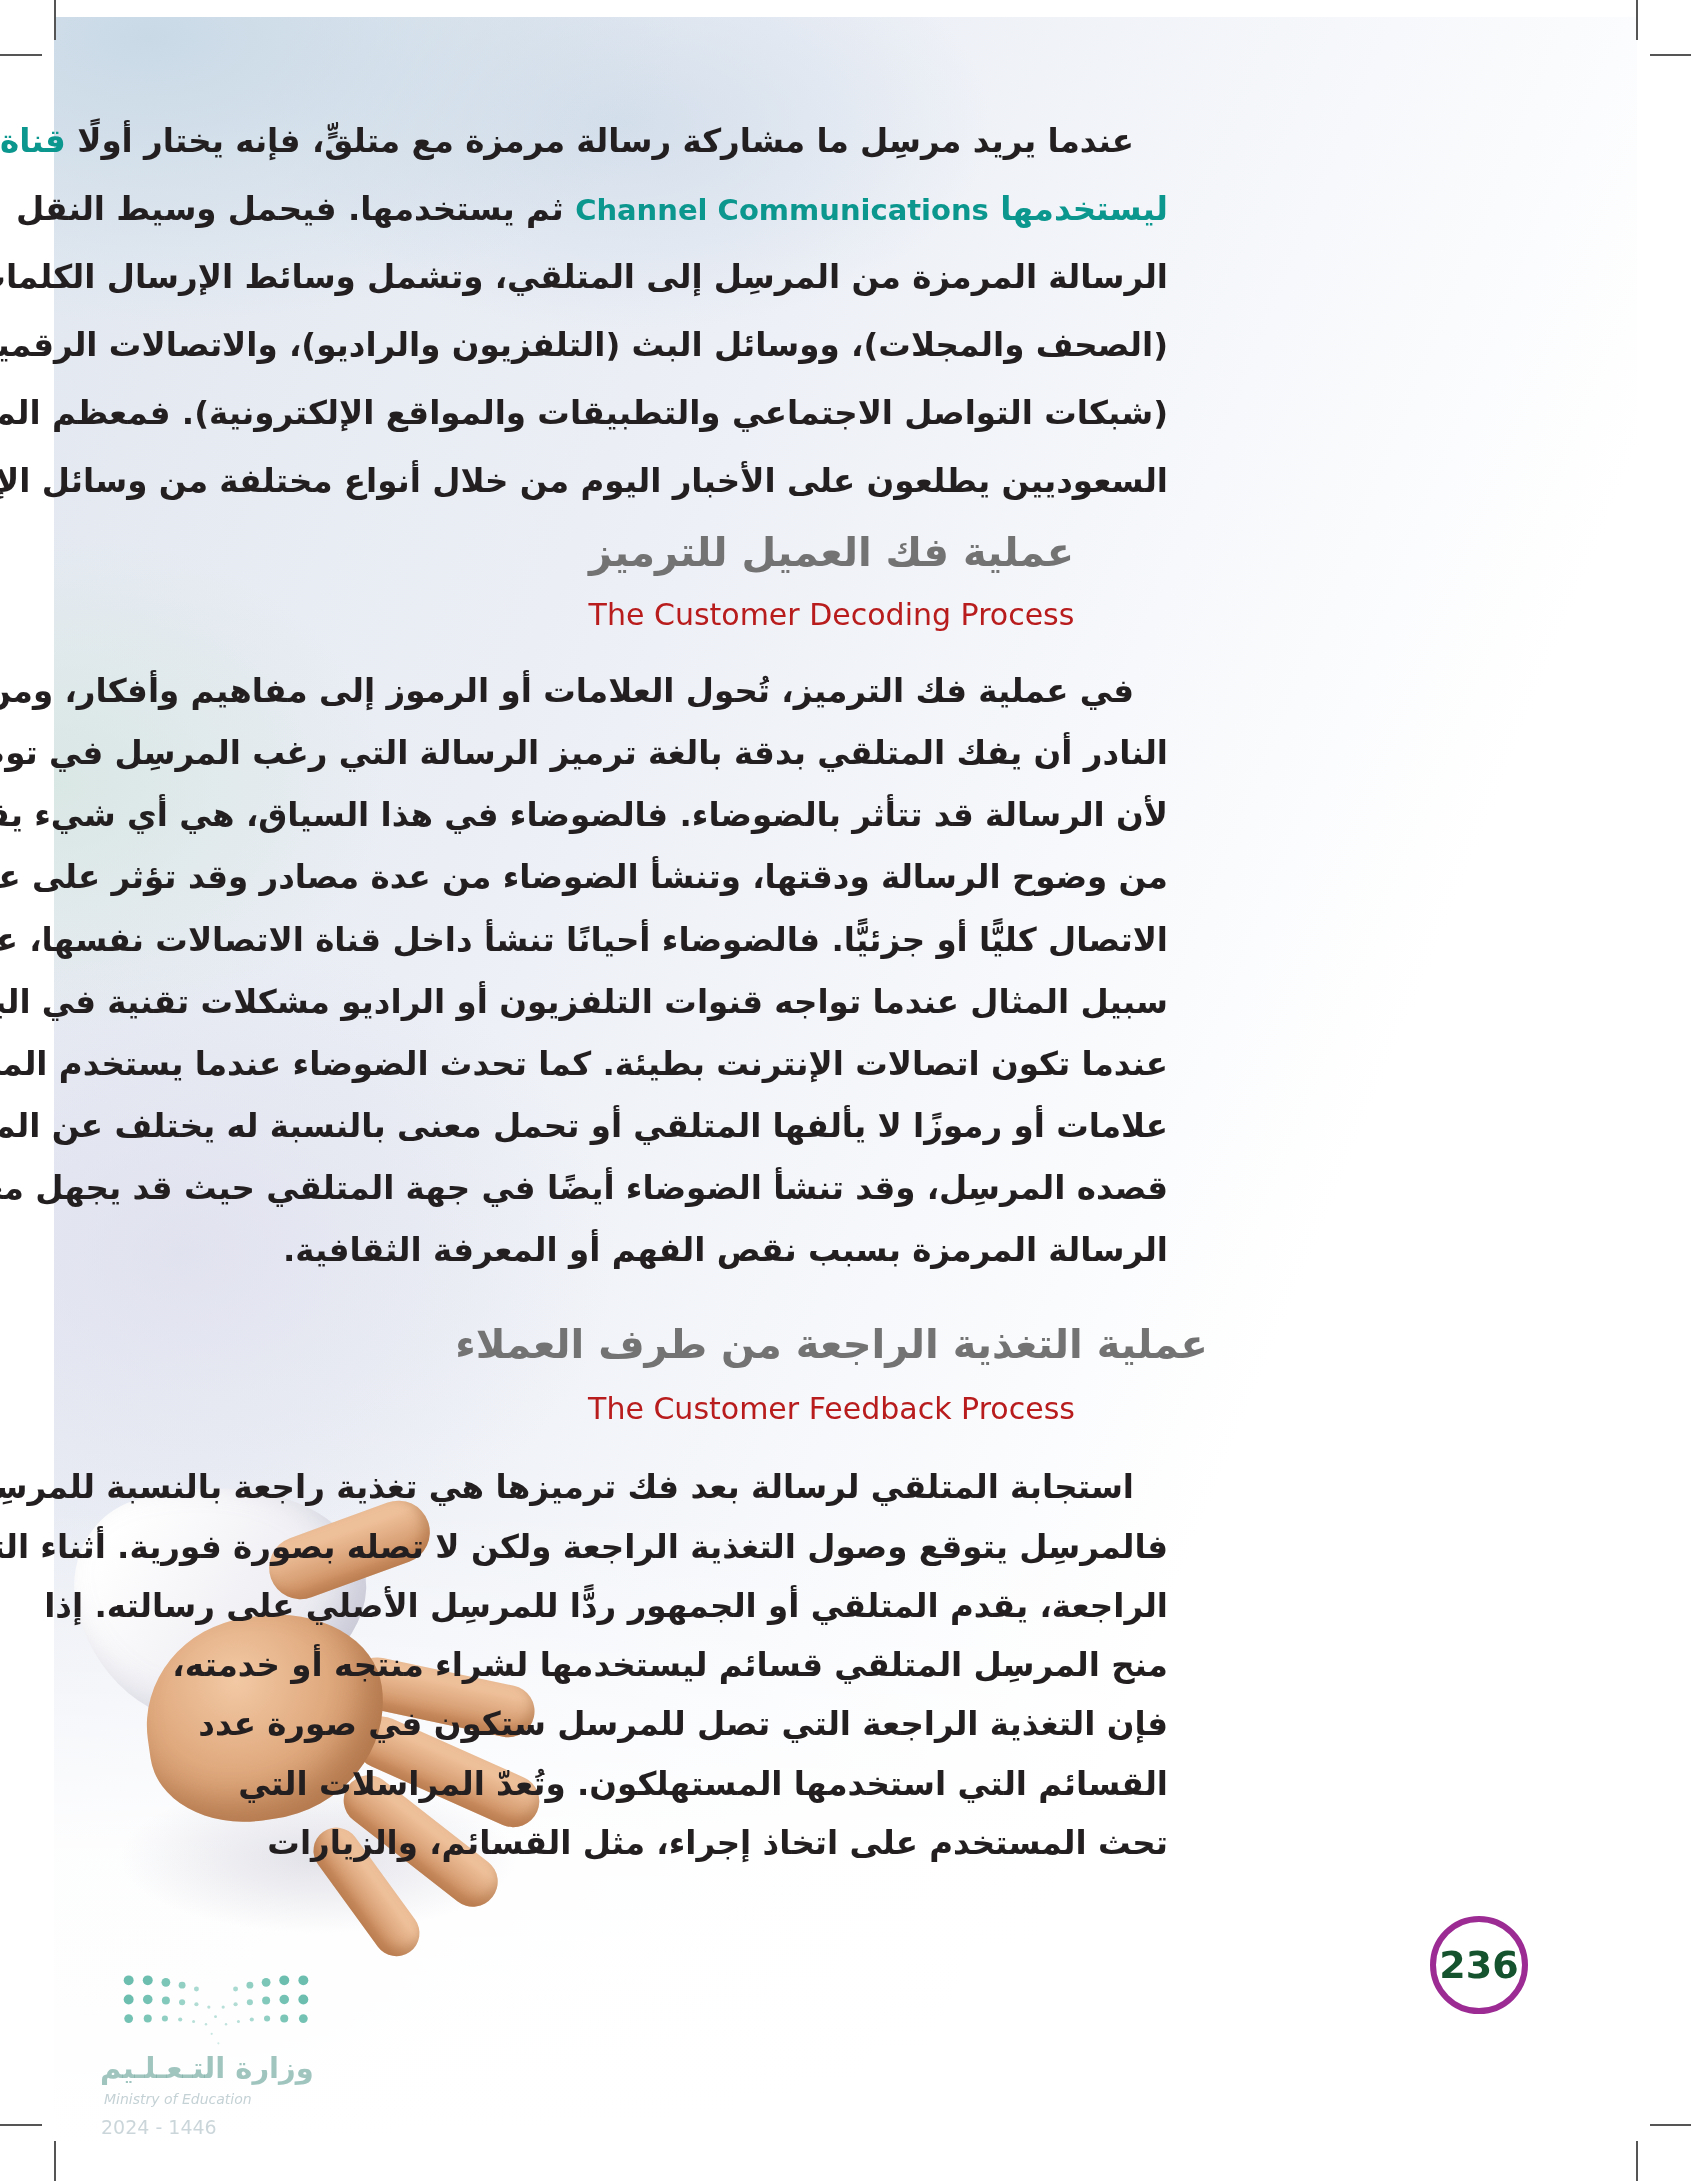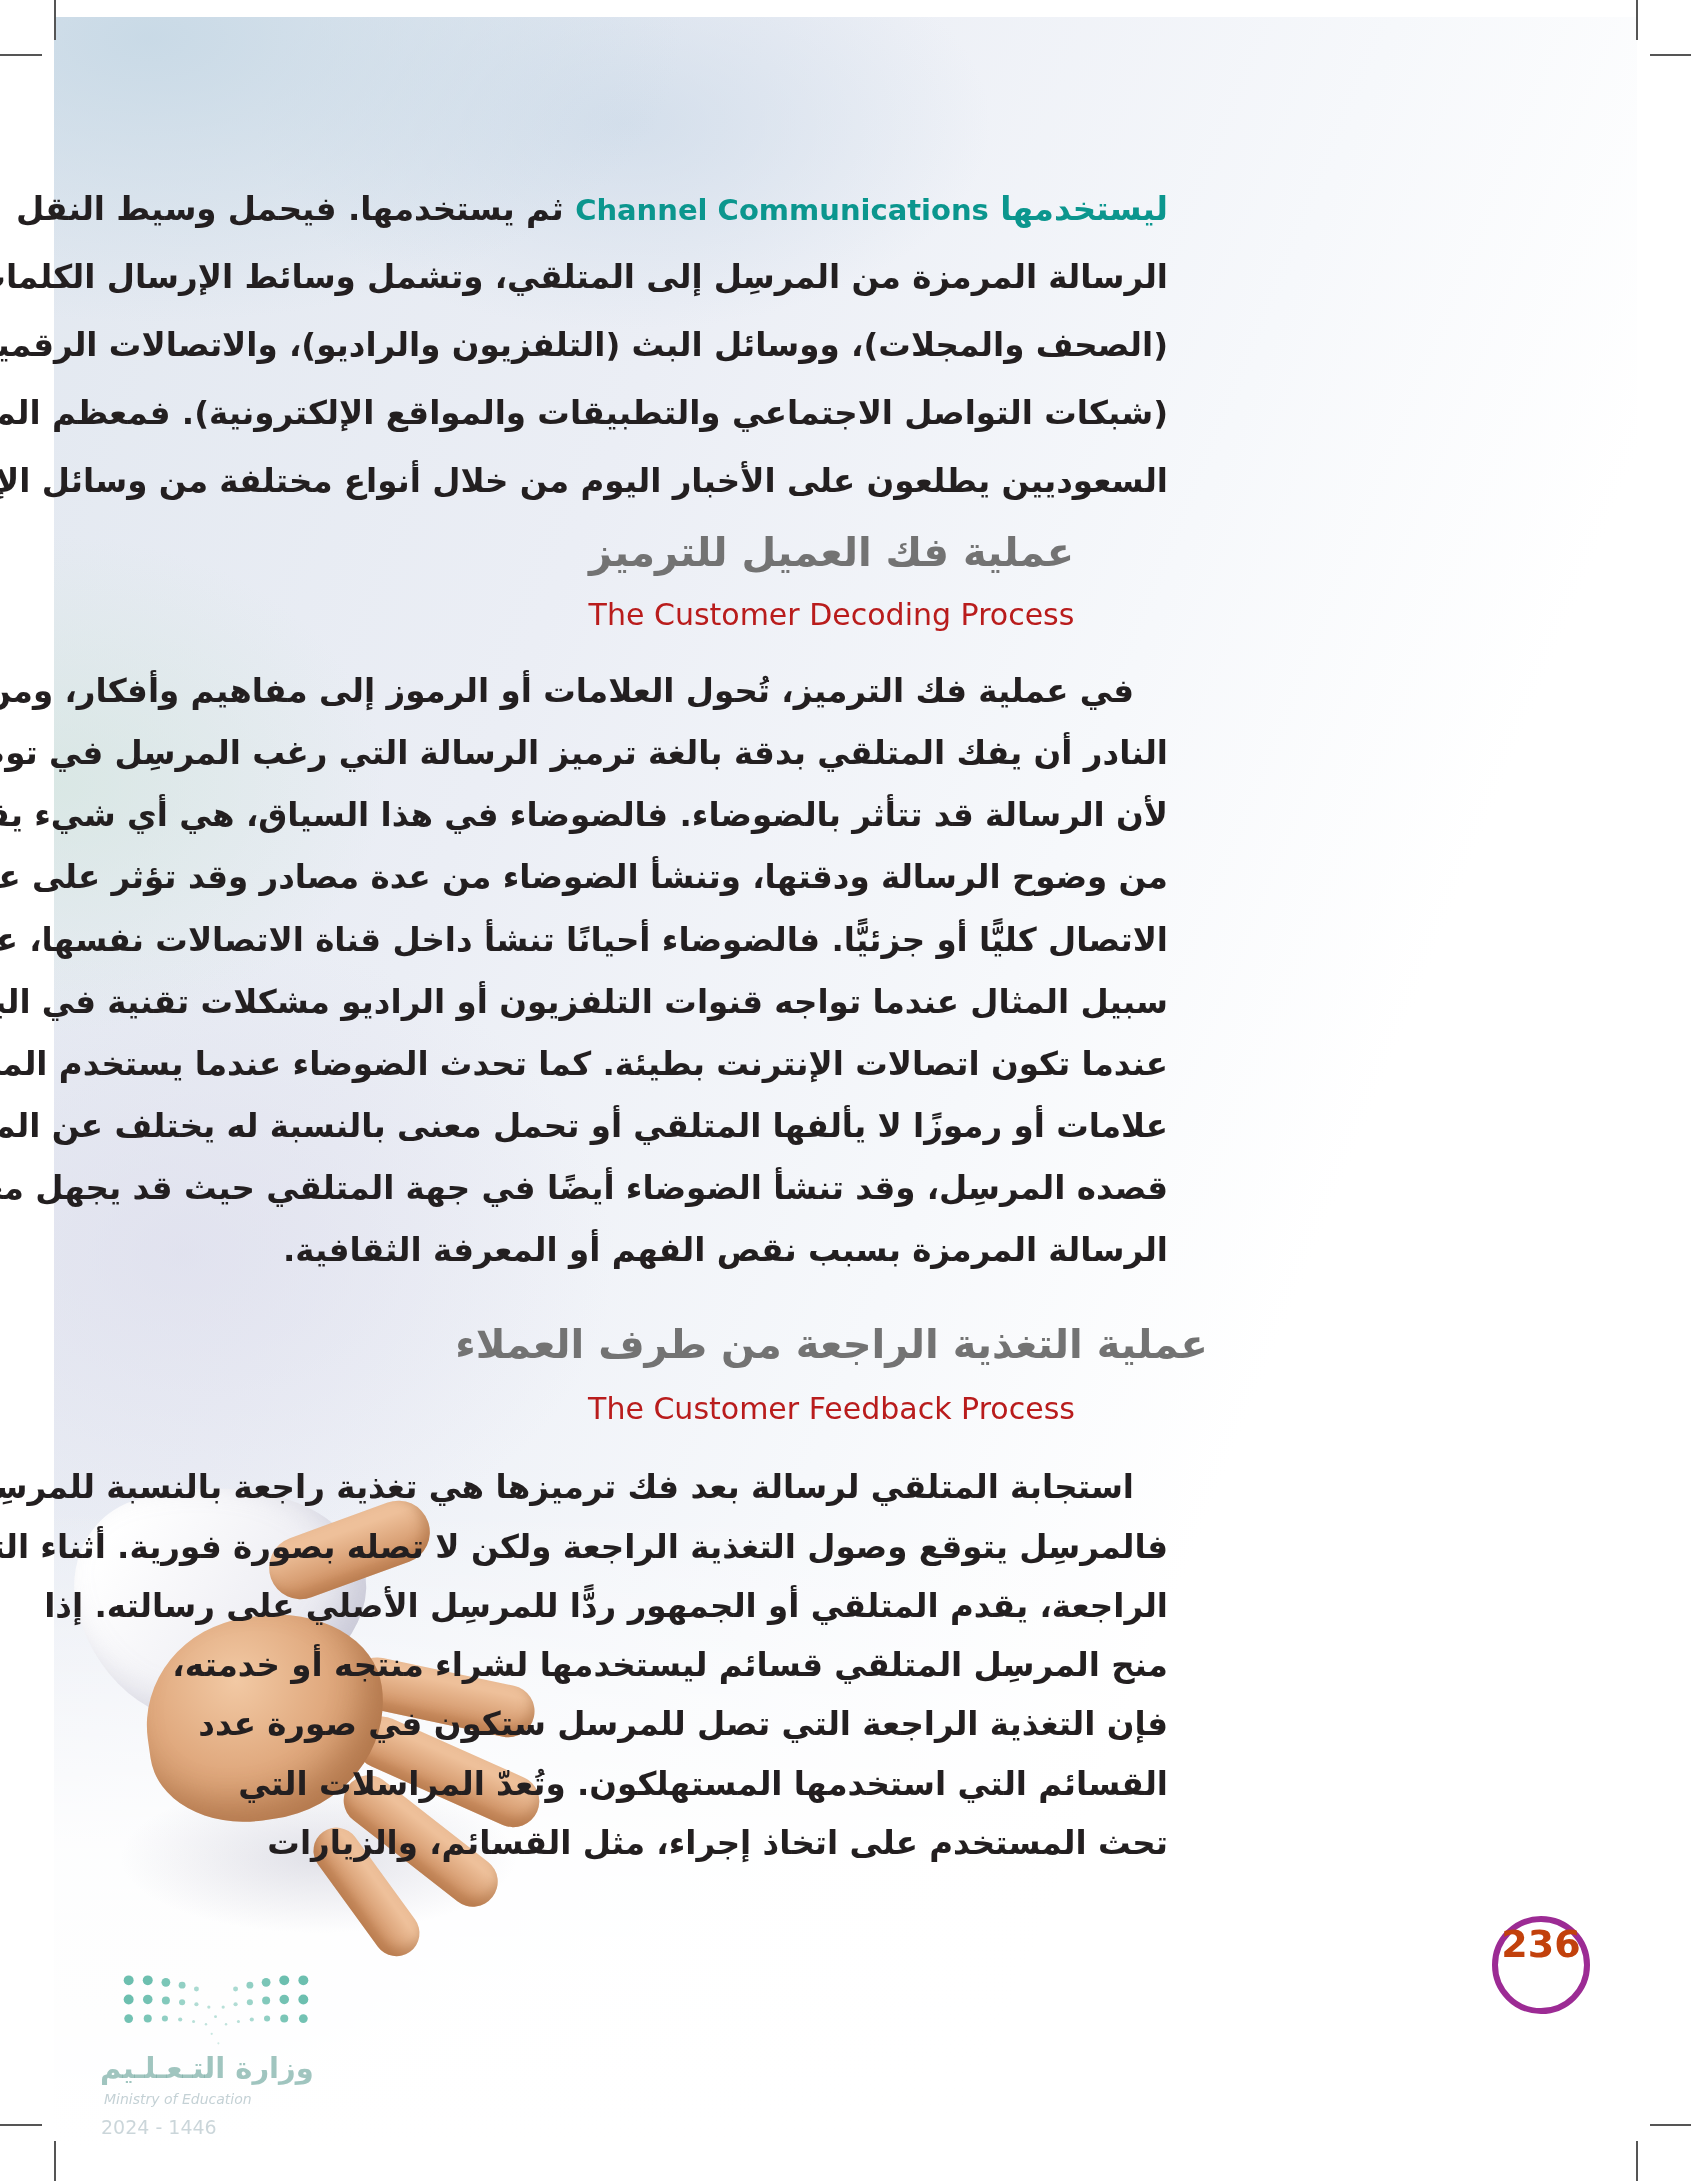--- a/index.html
+++ b/index.html
@@ -22,23 +22,23 @@
   .ln{position:absolute;right:524px;white-space:nowrap;direction:rtl;text-align:right;
       font-weight:700;font-size:32.5px;line-height:1.2;color:#231f20;z-index:3;}
   .indent{padding-right:34px;}
   .kw-ar{color:#0b968e;}
   .kw-en{color:#0b968e;font-size:29px;font-weight:700;}
   .sec-title-ar{position:absolute;left:449px;width:765px;text-align:center;direction:rtl;
       font-weight:700;font-size:40px;color:#737373;z-index:3;white-space:nowrap;}
   .sec-title-en{position:absolute;left:449px;width:765px;text-align:center;
       font-weight:400;font-size:30px;color:#b91c1c;z-index:3;white-space:nowrap;}
   
-  .badge{position:absolute;left:1492px;top:1916px;width:86px;height:86px;border-radius:50%;
-      border:6.7px solid #9c2b94;background:#ffffff;display:flex;align-items:flex-start;justify-content:center;
-      font-weight:700;font-size:38px;color:#c2410c;z-index:4;}
+  .badge{position:absolute;left:1430px;top:1916px;width:86px;height:86px;border-radius:50%;
+      border:6.7px solid #9c2b94;background:#ffffff;display:flex;align-items:center;justify-content:center;
+      font-weight:700;font-size:38px;color:#14532d;z-index:4;}
   
   .logo-dots{position:absolute;left:113px;top:1967px;width:206px;height:84px;z-index:3;opacity:.85;}
   .logo-ar{position:absolute;left:100px;top:2051px;font-weight:700;font-size:29px;
       color:rgba(96,158,148,.6);direction:rtl;z-index:3;}
   .logo-en{position:absolute;left:104px;top:2091px;font-size:14px;color:rgba(125,152,162,.45);z-index:3;font-style:italic;}
   .logo-yr{position:absolute;left:101px;top:2116px;font-size:19px;color:rgba(125,152,162,.4);z-index:3;}
   
   .hand{position:absolute;left:54px;top:1477px;width:497px;height:449px;z-index:2;}
   .hand div{position:absolute;}
   .sleeve{left:-29px;top:-14.3px;width:287px;height:234px;transform:rotate(-16deg);
@@ -80,20 +80,21 @@
 
   <div class="crop" style="left:54px;top:0;width:1.9px;height:40px"></div>
   <div class="crop" style="left:0;top:54px;width:42px;height:1.9px"></div>
   <div class="crop" style="left:1636px;top:0;width:1.9px;height:40px"></div>
   <div class="crop" style="left:1650px;top:54px;width:42px;height:1.9px"></div>
   <div class="crop" style="left:0;top:2124px;width:42px;height:1.9px"></div>
   <div class="crop" style="left:54px;top:2141px;width:1.9px;height:40px"></div>
   <div class="crop" style="left:1650px;top:2124px;width:42px;height:1.9px"></div>
   <div class="crop" style="left:1636px;top:2141px;width:1.9px;height:40px"></div>
 
+  <div class="ln indent" style="top:122px"><span>عندما يريد مرسِل ما مشاركة رسالة مرمزة مع متلقٍّ، فإنه يختار أولًا </span><span class="kw-ar">قناة</span></div>
   <div class="ln" style="top:190px"><span class="kw-ar">ليستخدمها </span><span class="kw-en">Channel Communications</span><span> ثم يستخدمها. فيحمل وسيط النقل</span></div>
   <div class="ln" style="top:258px">الرسالة المرمزة من المرسِل إلى المتلقي، وتشمل وسائط الإرسال الكلمات المطبوعة</div>
   <div class="ln" style="top:326px">(الصحف والمجلات)، ووسائل البث (التلفزيون والراديو)، والاتصالات الرقمية</div>
   <div class="ln" style="top:394px">(شبكات التواصل الاجتماعي والتطبيقات والمواقع الإلكترونية). فمعظم المواطنين</div>
   <div class="ln" style="top:462px">السعوديين يطلعون على الأخبار اليوم من خلال أنواع مختلفة من وسائل الإعلام.</div>
 
   <div class="sec-title-ar" style="top:529px">عملية فك العميل للترميز</div>
   <div class="sec-title-en" style="top:597px">The Customer Decoding Process</div>
 
   <div class="ln indent" style="top:672px">في عملية فك الترميز، تُحول العلامات أو الرموز إلى مفاهيم وأفكار، ومن</div>

